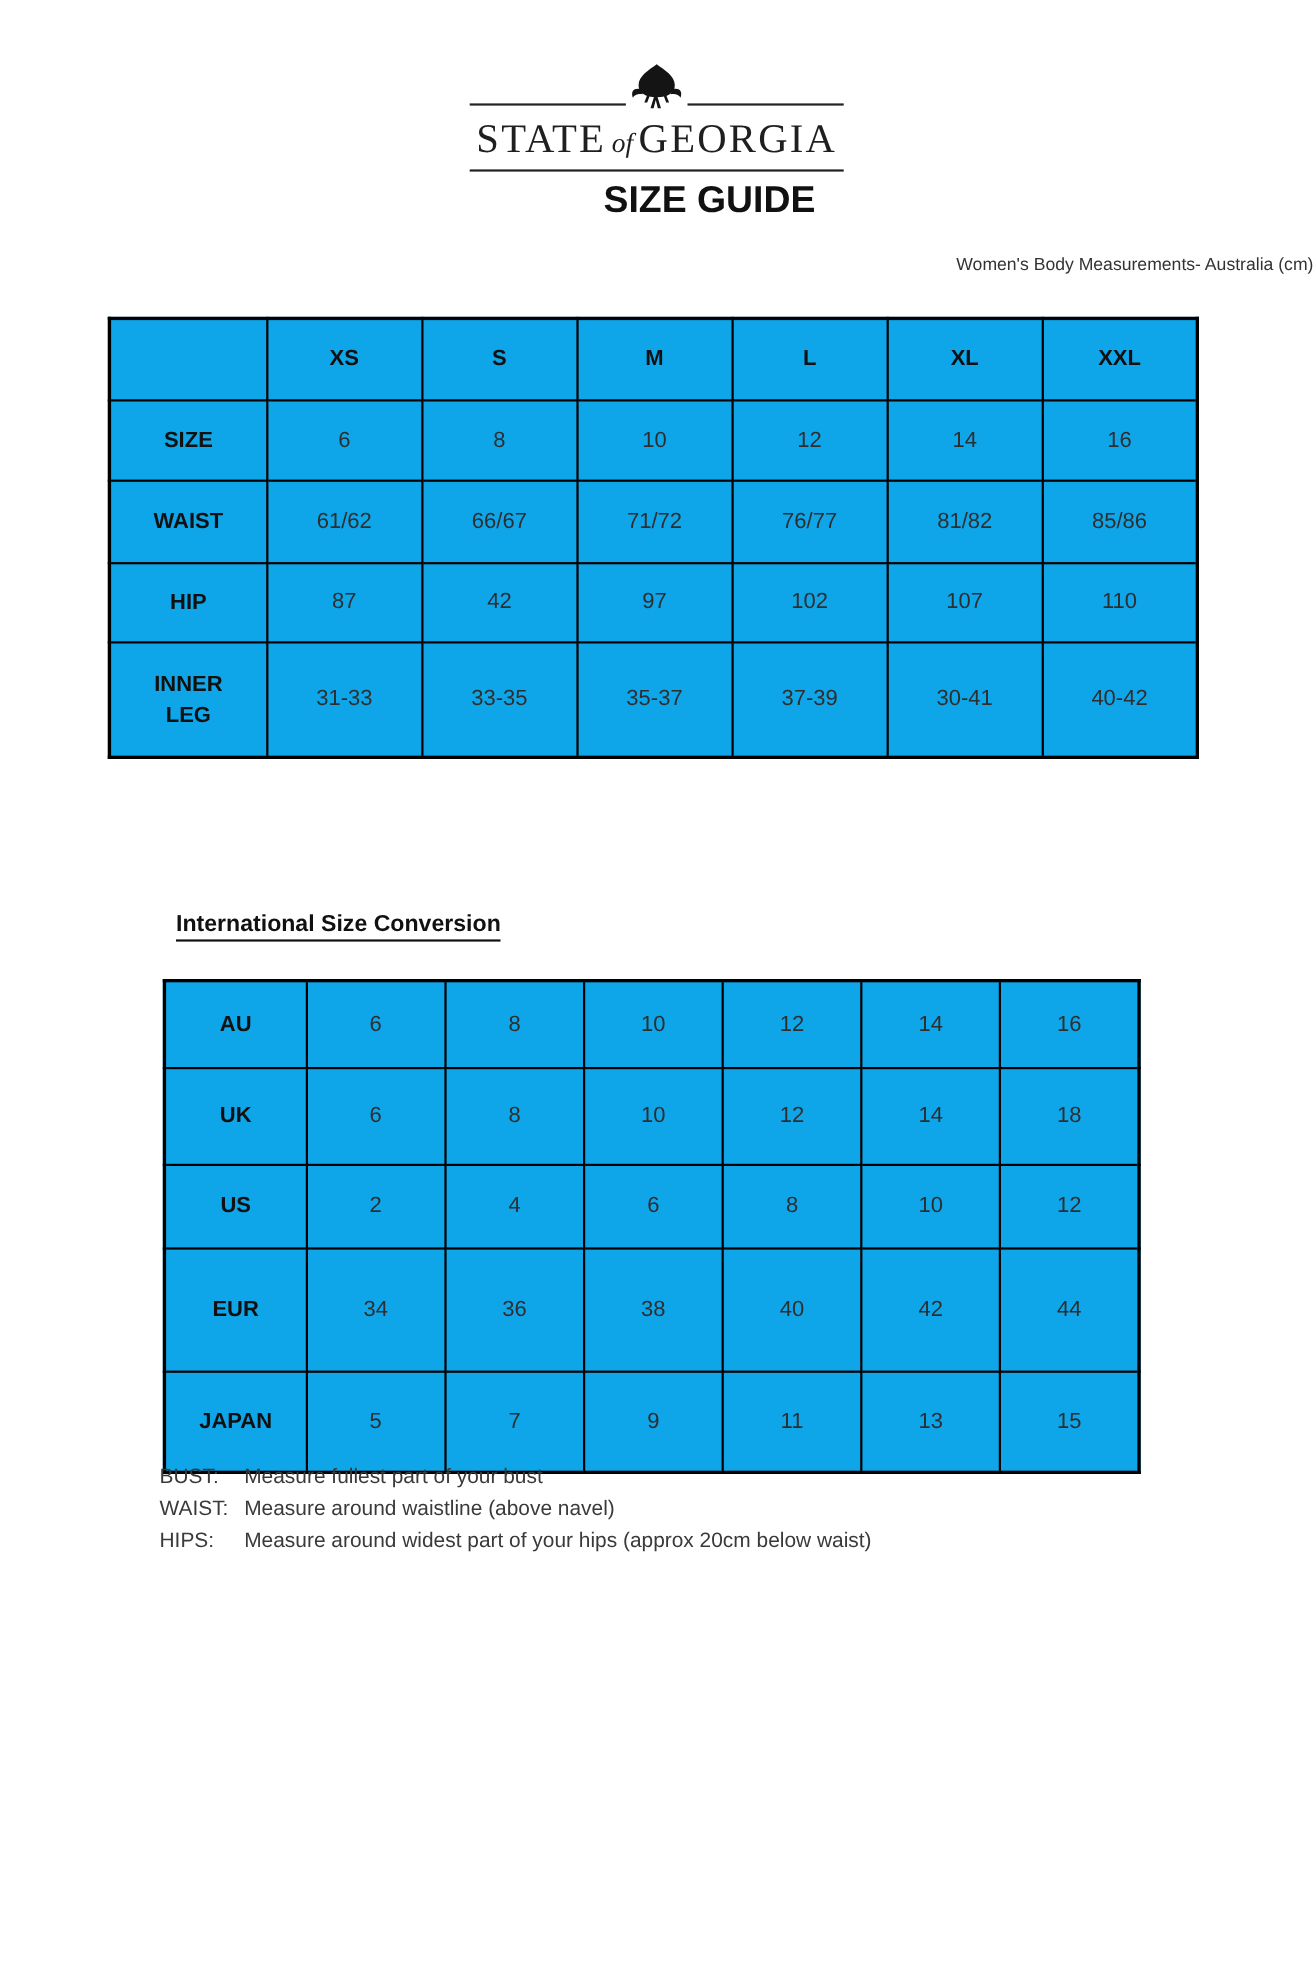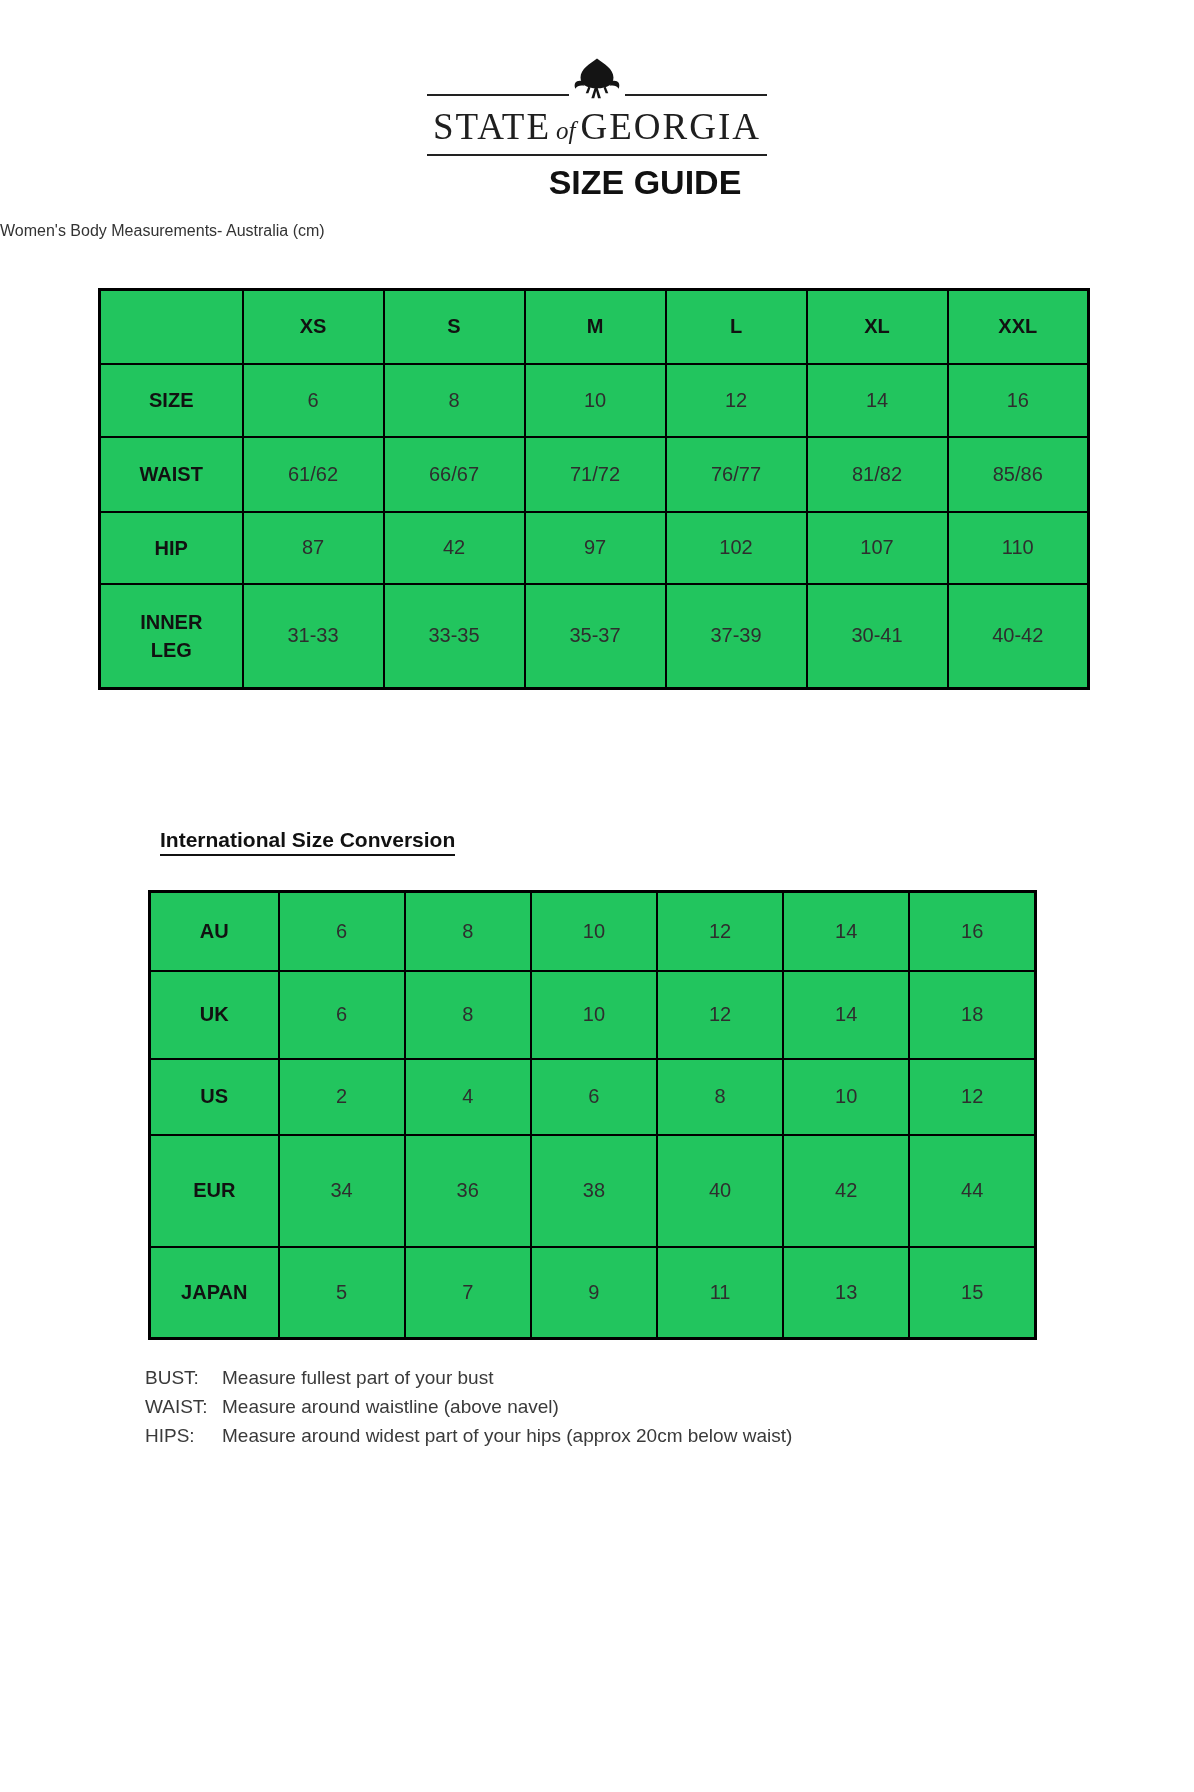--- a/index.html
+++ b/index.html
@@ -13,44 +13,44 @@
   .tree{flex:0 0 auto;margin:0 2px;}
   .brand-name{margin-top:2px;font-family:"Liberation Serif","DejaVu Serif",serif;
               color:#1f1f1f;white-space:nowrap;line-height:1.1;}
   .brand-name .big{font-size:37px;letter-spacing:2px;}
   .brand-name .of{font-size:25px;font-style:italic;margin:0 5px;letter-spacing:0;}
   .brand-rule{height:2px;background:#222;margin-top:6px;}
 
   
   .size-guide{position:absolute;top:163px;left:0;width:100%;text-align:center;
               font-size:34px;font-weight:800;letter-spacing:0;color:#111;padding-left:48px;}
-  .subtitle{position:absolute;top:222px;left:0;width:100%;text-align:left;
+  .subtitle{position:absolute;top:232px;left:0;width:100%;text-align:right;
             font-size:16px;color:#333;}
 
   
-  table{border-collapse:collapse;table-layout:fixed;background:#22c55e;}
+  table{border-collapse:collapse;table-layout:fixed;background:#0ea5e9;}
   td,th{text-align:center;vertical-align:middle;padding:0;}
 
   .t1{position:absolute;top:288px;left:98px;width:992px;border:3px solid #000;}
   .t1 td,.t1 th{border:2px solid #000;font-size:20px;}
   .t1 th{font-weight:700;color:#111;}
   .t1 .rowlabel{font-weight:700;color:#111;}
   .t1 .rowlabel span{display:inline-block;max-width:86px;line-height:1.4;}
   .t1 .val{font-weight:400;color:#2e2e2e;}
 
   .conv-heading{position:absolute;top:828px;left:145px;font-size:21px;font-weight:700;color:#111;margin-left:15px;}
   .conv-heading span{display:inline-block;border-bottom:2px solid #111;padding-bottom:2px;}
 
   .t2{position:absolute;top:890px;left:148px;width:889px;border:3px solid #000;}
   .t2 td,.t2 th{border:2px solid #000;font-size:20px;}
   .t2 .rowlabel{font-weight:700;color:#111;}
   .t2 .val{font-weight:400;color:#2e2e2e;}
 
   
-  .notes{position:absolute;top:1363px;left:145px;font-size:19px;color:#3a3a3a;}
+  .notes{position:absolute;top:1328px;left:145px;font-size:19px;color:#3a3a3a;}
   .note{line-height:29px;}
   .note-label{display:inline-block;width:77px;}
 </style>
 </head>
 <body>
 
 <div class="page">
 
   <div class="brand">
     <div class="brand-top">

